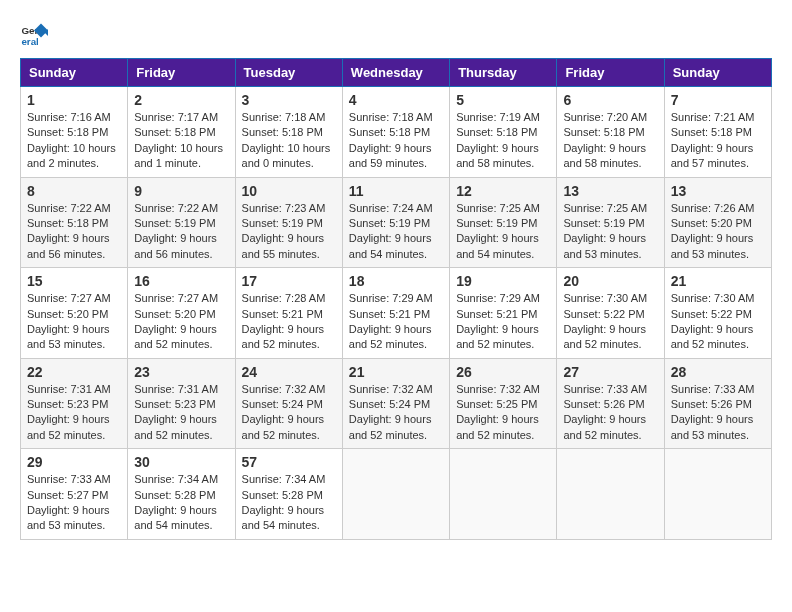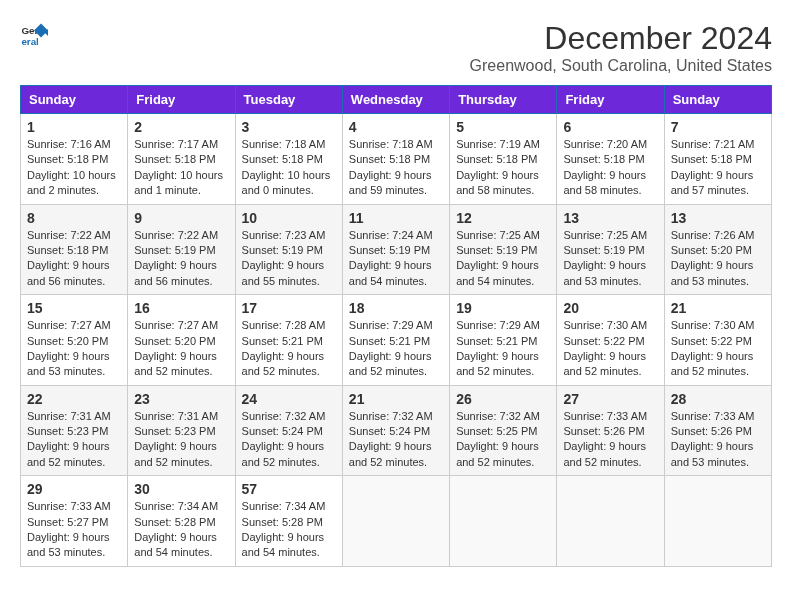--- a/index.html
+++ b/index.html
@@ -36,21 +36,21 @@
     .location-title {
       font-size: 16px;
       color: #555;
     }
     .calendar-table {
       width: 100%;
       border-collapse: collapse;
       font-size: 11px;
     }
     .calendar-table thead tr th {
-      background-color: #6d28d9;
+      background-color: #4c1d95;
       color: #fff;
       text-align: left;
       padding: 6px 8px;
       font-size: 13px;
       font-weight: bold;
       border: 1px solid #1a6eb5;
     }
     .calendar-table tbody tr td {
       border: 1px solid #ccc;
       vertical-align: top;
@@ -83,24 +83,20 @@
 
 <div class="header-area">
   <div class="logo">
     <svg class="logo-icon" viewBox="0 0 40 40">
       <text x="2" y="20" font-size="14" font-weight="bold" fill="#333">Gen</text>
       <text x="2" y="35" font-size="14" font-weight="bold" fill="#1a6eb5">eral</text>
       <polygon points="30,5 40,15 30,25 20,15" fill="#1a6eb5"></polygon>
       <polygon points="35,18 45,8 45,28" fill="#1a6eb5"></polygon>
     </svg>
   </div>
-  <div class="title-area">
-    <div class="month-title">December 2024</div>
-    <div class="location-title">Greenwood, South Carolina, United States</div>
-  </div>
 </div>
 
 <table class="calendar-table">
   <thead>
     <tr>
     <th>Sunday</th>
         <th>Friday</th>
         <th>Tuesday</th>
         <th>Wednesday</th>
         <th>Thursday</th>

